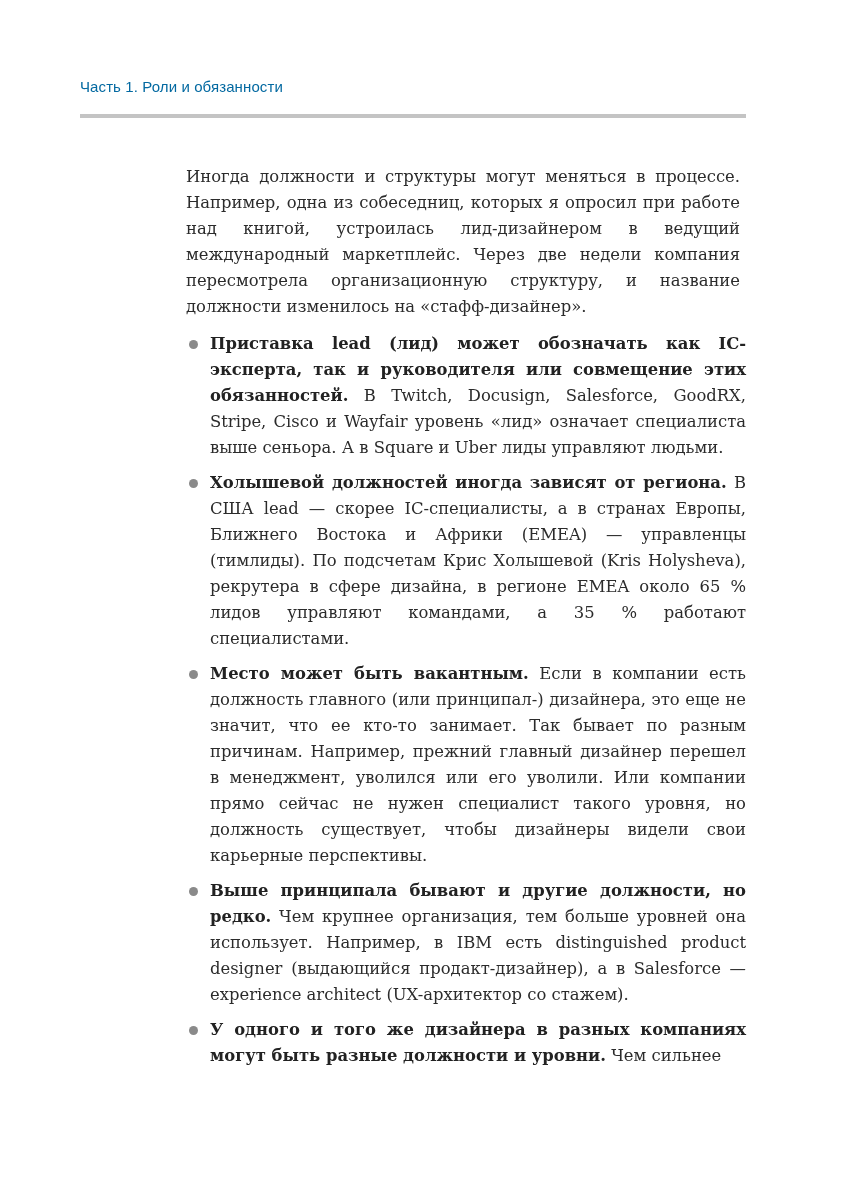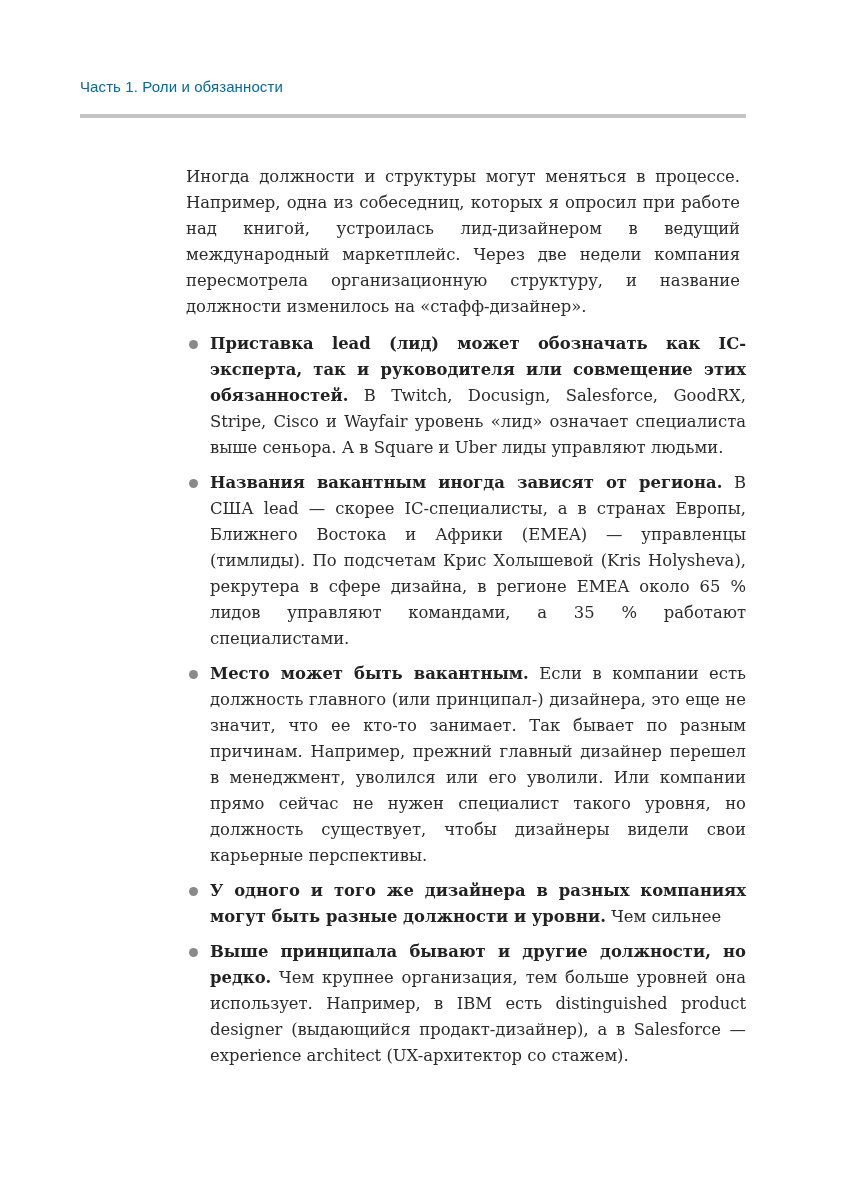--- a/index.html
+++ b/index.html
@@ -79,28 +79,28 @@
 <div class="content">
   <p>Иногда должности и структуры могут меняться в процессе. Например, одна из собеседниц, которых я опросил при работе над книгой, устроилась лид-дизайнером в ведущий международный маркетплейс. Через две недели компания пересмотрела организационную структуру, и название должности изменилось на «стафф-дизайнер».</p>
 
   <ul class="bullets">
     <li>
       <span class="dot"></span>
       <b>Приставка lead (лид) может обозначать как IC-эксперта, так и руководителя или совмещение этих обязанностей.</b><span> В Twitch, Docusign, Salesforce, GoodRX, Stripe, Cisco и Wayfair уровень «лид» означает специалиста выше сеньора. А в Square и Uber лиды управляют людьми.</span>
     </li>
     <li>
       <span class="dot"></span>
-      <b>Названия вакантным иногда зависят от региона.</b><span> В США lead — скорее IC-специалисты, а в странах Европы, Ближнего Востока и Африки (EMEA) — управленцы (тимлиды). По подсчетам Крис Холышевой (Kris Holysheva), рекрутера в сфере дизайна, в регионе EMEA около 65 % лидов управляют командами, а 35 % работают специалистами.</span>
+      <b>Холышевой должностей иногда зависят от региона.</b><span> В США lead — скорее IC-специалисты, а в странах Европы, Ближнего Востока и Африки (EMEA) — управленцы (тимлиды). По подсчетам Крис Холышевой (Kris Holysheva), рекрутера в сфере дизайна, в регионе EMEA около 65 % лидов управляют командами, а 35 % работают специалистами.</span>
     </li>
     <li>
       <span class="dot"></span>
       <b>Место может быть вакантным.</b><span> Если в компании есть должность главного (или принципал-) дизайнера, это еще не значит, что ее кто-то занимает. Так бывает по разным причинам. Например, прежний главный дизайнер перешел в менеджмент, уволился или его уволили. Или компании прямо сейчас не нужен специалист такого уровня, но должность существует, чтобы дизайнеры видели свои карьерные перспективы.</span>
     </li>
     <li>
       <span class="dot"></span>
-      <b>У одного и того же дизайнера в разных компаниях могут быть разные должности и уровни.</b><span> Чем сильнее</span>
+      <b>Выше принципала бывают и другие должности, но редко.</b><span> Чем крупнее организация, тем больше уровней она использует. Например, в IBM есть distinguished product designer (выдающийся продакт-дизайнер), а в Salesforce — experience architect (UX-архитектор со стажем).</span>
     </li>
     <li>
       <span class="dot"></span>
-      <b>Выше принципала бывают и другие должности, но редко.</b><span> Чем крупнее организация, тем больше уровней она использует. Например, в IBM есть distinguished product designer (выдающийся продакт-дизайнер), а в Salesforce — experience architect (UX-архитектор со стажем).</span>
+      <b>У одного и того же дизайнера в разных компаниях могут быть разные должности и уровни.</b><span> Чем сильнее</span>
     </li>
   </ul>
 </div>
 
 </body></html>

